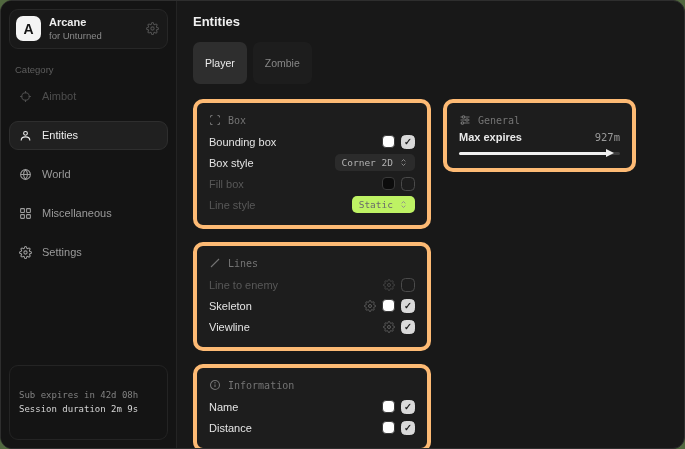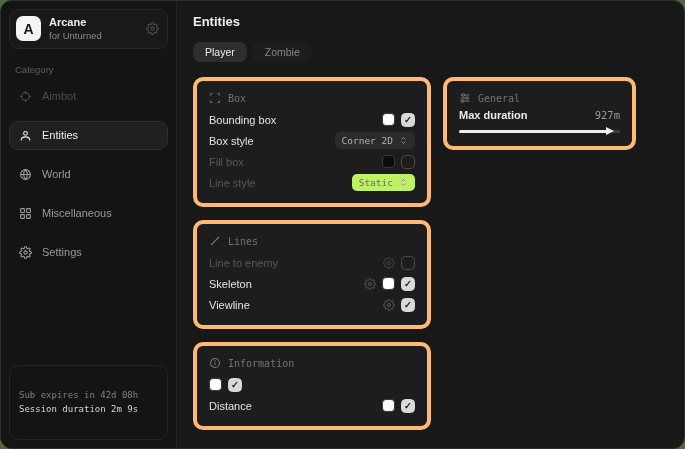--- a/index.html
+++ b/index.html
@@ -26,21 +26,21 @@
   .nav-item.disabled{color:#4e4e4e;}
   .nav-item .ic{display:flex;}
   .side-footer{margin-top:auto;border:1px solid #242424;border-radius:9px;padding:23px 9px;
     font-family:"DejaVu Sans Mono",monospace;line-height:1.5;}
   .foot1{font-size:9px;color:#828282;}
   .foot2{font-size:9px;color:#d6d6d6;}
   
   .main{flex:1;padding:13px 10px 13px 16px;display:flex;flex-direction:column;}
   .page-title{font-size:13px;font-weight:bold;color:#f0f0f0;}
   .tabs{display:flex;gap:6px;margin-top:13px;}
-  .tab{padding:4px 12px;border-radius:7px;background:#1d1d1d;color:#878787;font-size:10.5px;cursor:pointer;}
+  .tab{padding:15px 12px;border-radius:7px;background:#1d1d1d;color:#878787;font-size:10.5px;cursor:pointer;}
   .tab.active{background:#2e2e2e;color:#ececec;}
   .columns{display:flex;gap:12px;margin-top:15px;align-items:flex-start;}
   .col-left{width:238px;display:flex;flex-direction:column;gap:13px;}
   .col-right{width:193px;}
   .card{background:#1d1d1d;border:4px solid #fdba74;border-radius:10px;padding:9px 12px 10px;}
   .sec-head{display:flex;align-items:center;gap:7px;color:#747474;
     font-family:"DejaVu Sans Mono",monospace;font-size:10px;margin:2px 0 5px;}
   .row{display:flex;align-items:center;min-height:21px;padding:2px 0;}
   .row-label{flex:1;font-size:11px;color:#e4e4e4;}
   .row.disabled .row-label{color:#585858;}
@@ -280,20 +280,21 @@
               <svg width="12" height="12" viewBox="0 0 24 24" fill="none" stroke="currentColor" stroke-width="2.2">
                   <circle cx="12" cy="12" r="9"></circle>
                   <path d="M12 11v5"></path>
                   <circle cx="12" cy="7.5" r="0.5" fill="currentColor"></circle>
                 </svg>
             </span>
             <span>Information</span>
           </div>
 
           <div class="row">
+            <span class="row-label">Name</span>
             <span class="controls">
               <span class="swatch" style="background: rgb(255, 255, 255);"></span>
               <span class="checkbox checked">
                 <span class="check">✓</span>
               </span>
             </span>
           </div>
 
           <div class="row">
             <span class="row-label">Distance</span>
@@ -315,21 +316,21 @@
                   <path d="M3 6h18M3 12h18M3 18h18"></path>
                   <circle cx="9" cy="6" r="2.4" fill="#1d1d1d"></circle>
                   <circle cx="16" cy="12" r="2.4" fill="#1d1d1d"></circle>
                   <circle cx="7" cy="18" r="2.4" fill="#1d1d1d"></circle>
                 </svg>
             </span>
             <span>General</span>
           </div>
 
           <div class="gen-row">
-            <span class="gen-label">Max duration</span>
+            <span class="gen-label">Max expires</span>
             <span class="gen-value">927m</span>
           </div>
 
           <div class="slider">
             <span class="slider-track"></span>
             <span class="slider-fill" style="width: 92%;">
               <span class="slider-thumb"></span>
             </span>
           </div>
         </div>

